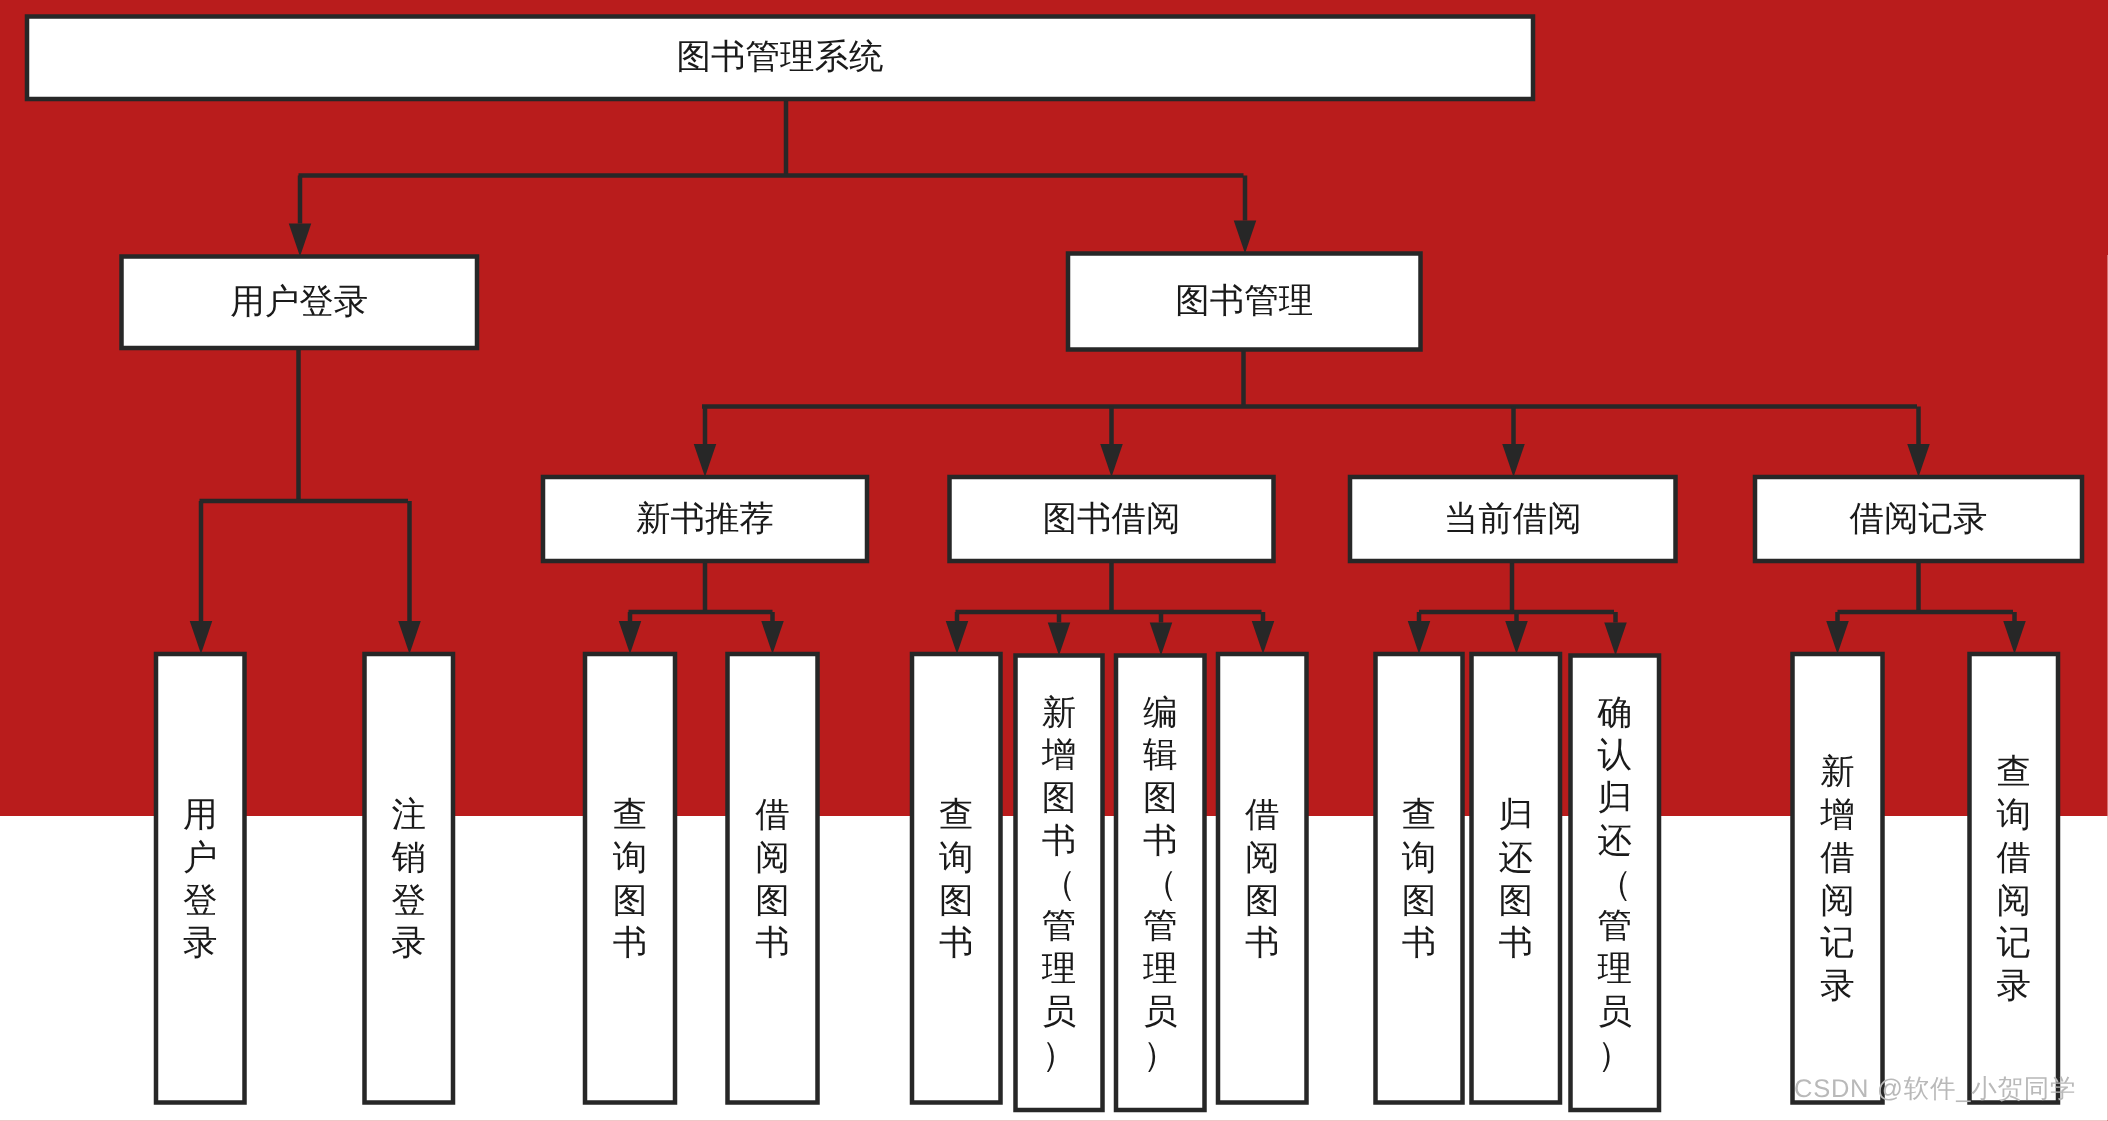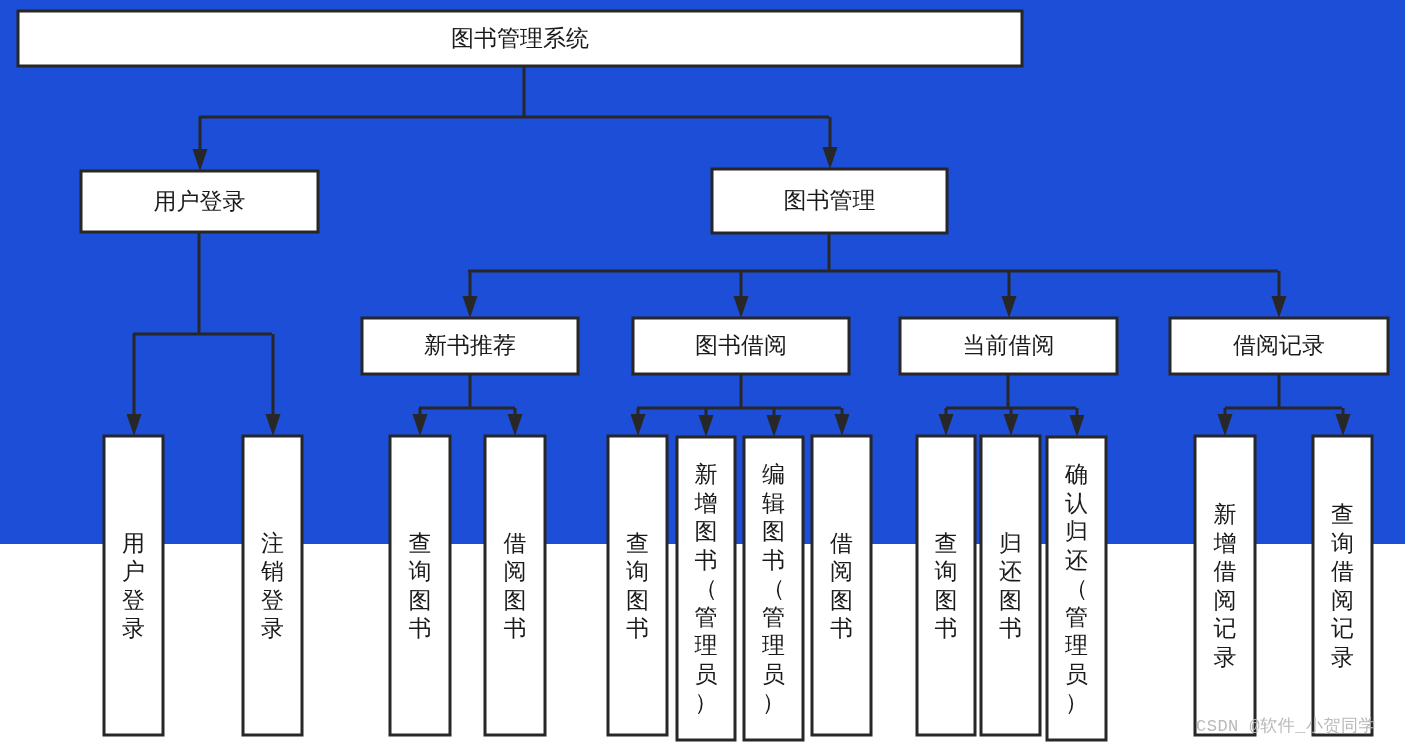--- a/index.html
+++ b/index.html
@@ -11,21 +11,21 @@
   body {
     width: 1405px;
     height: 747px;
     font-family: "Liberation Sans", "DejaVu Sans", sans-serif;
     overflow: hidden;
   }
   #diagram-root {
     position: relative;
     width: 1405px;
     height: 544px;
-    background: #1d4ed8;
+    background: #b91c1c;
   }
   svg.diagram-canvas {
     position: absolute;
     left: 0;
     top: 0;
     width: 1405px;
     height: 747px;
     display: block;
   }
   .node-box {
@@ -255,15 +255,15 @@
           <rect x="1195" y="436" width="60" height="299" class="node-box"></rect>
           <text x="1225" class="node-label-v"><tspan x="1225" y="522.23">新</tspan><tspan x="1225" y="550.73">增</tspan><tspan x="1225" y="579.23">借</tspan><tspan x="1225" y="607.73">阅</tspan><tspan x="1225" y="636.23">记</tspan><tspan x="1225" y="664.73">录</tspan></text>
         </g>
         <g>
           <rect x="1313" y="436" width="59" height="299" class="node-box"></rect>
           <text x="1342.5" class="node-label-v"><tspan x="1342.5" y="522.23">查</tspan><tspan x="1342.5" y="550.73">询</tspan><tspan x="1342.5" y="579.23">借</tspan><tspan x="1342.5" y="607.73">阅</tspan><tspan x="1342.5" y="636.23">记</tspan><tspan x="1342.5" y="664.73">录</tspan></text>
         </g>
       </g>
   </svg>
 
-  <div class="watermark-text" id="watermark" style="left:1196px; top:714px;font-family:Liberation Mono, monospace;">CSDN @软件_小贺同学</div>
+  <div class="watermark-text" id="watermark" style="left:1196px; top:714px;">CSDN @软件_小贺同学</div>
 
 </div>
 
 </body></html>

